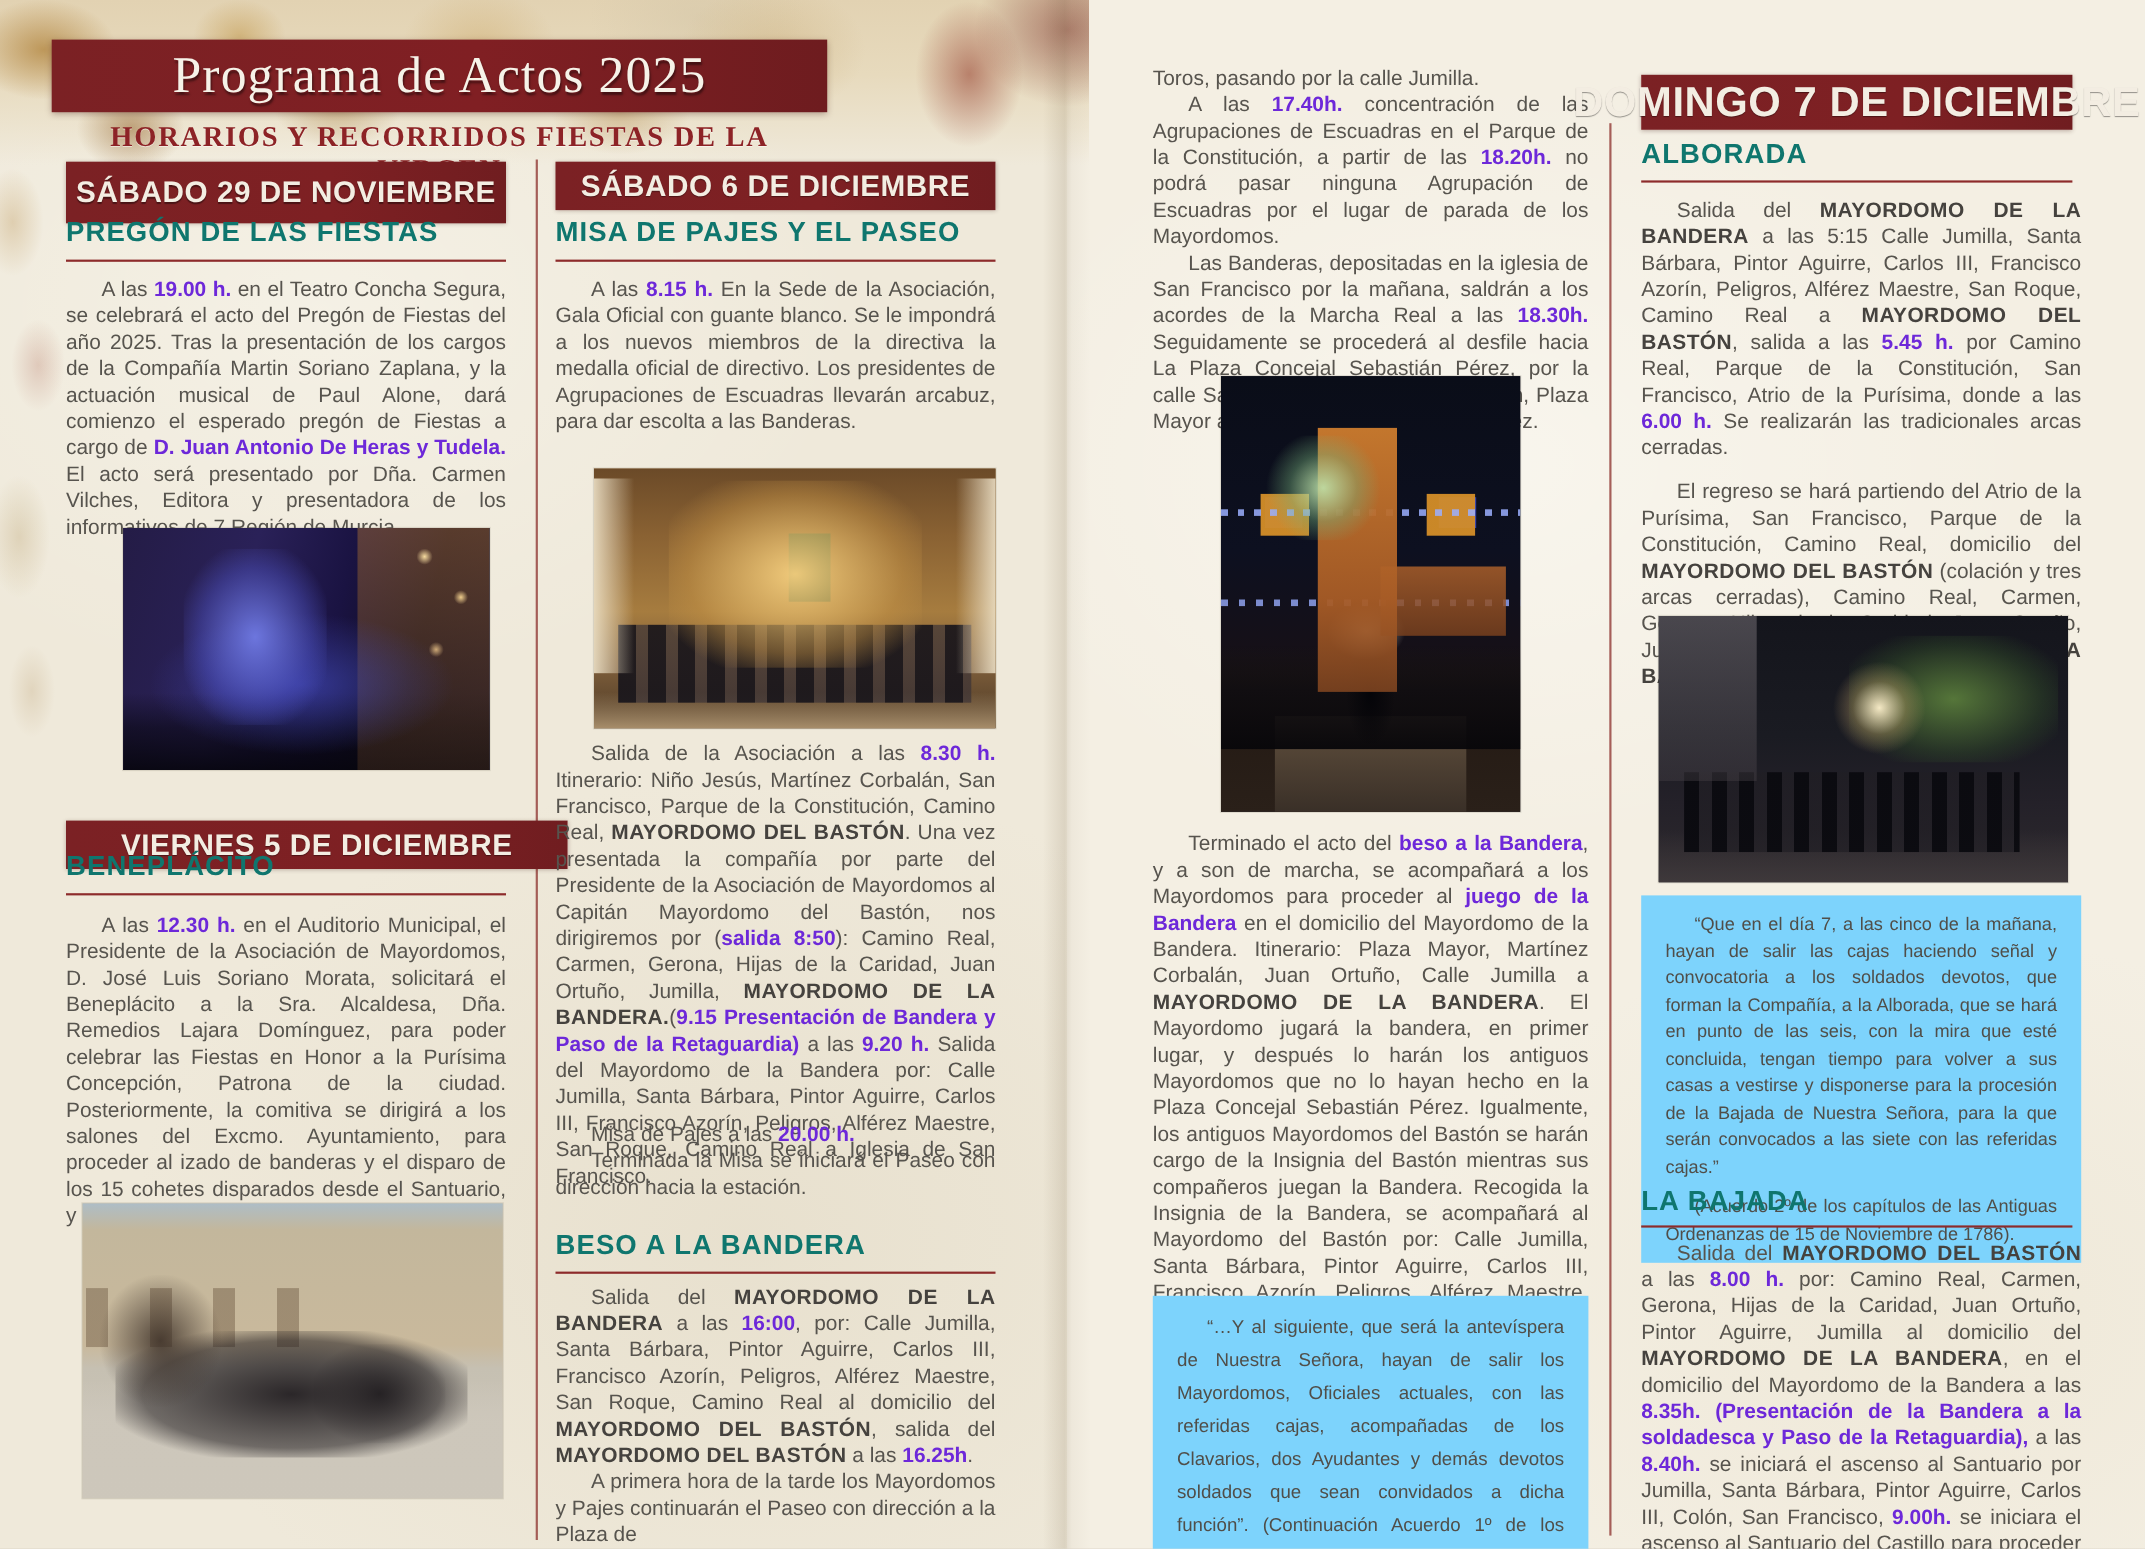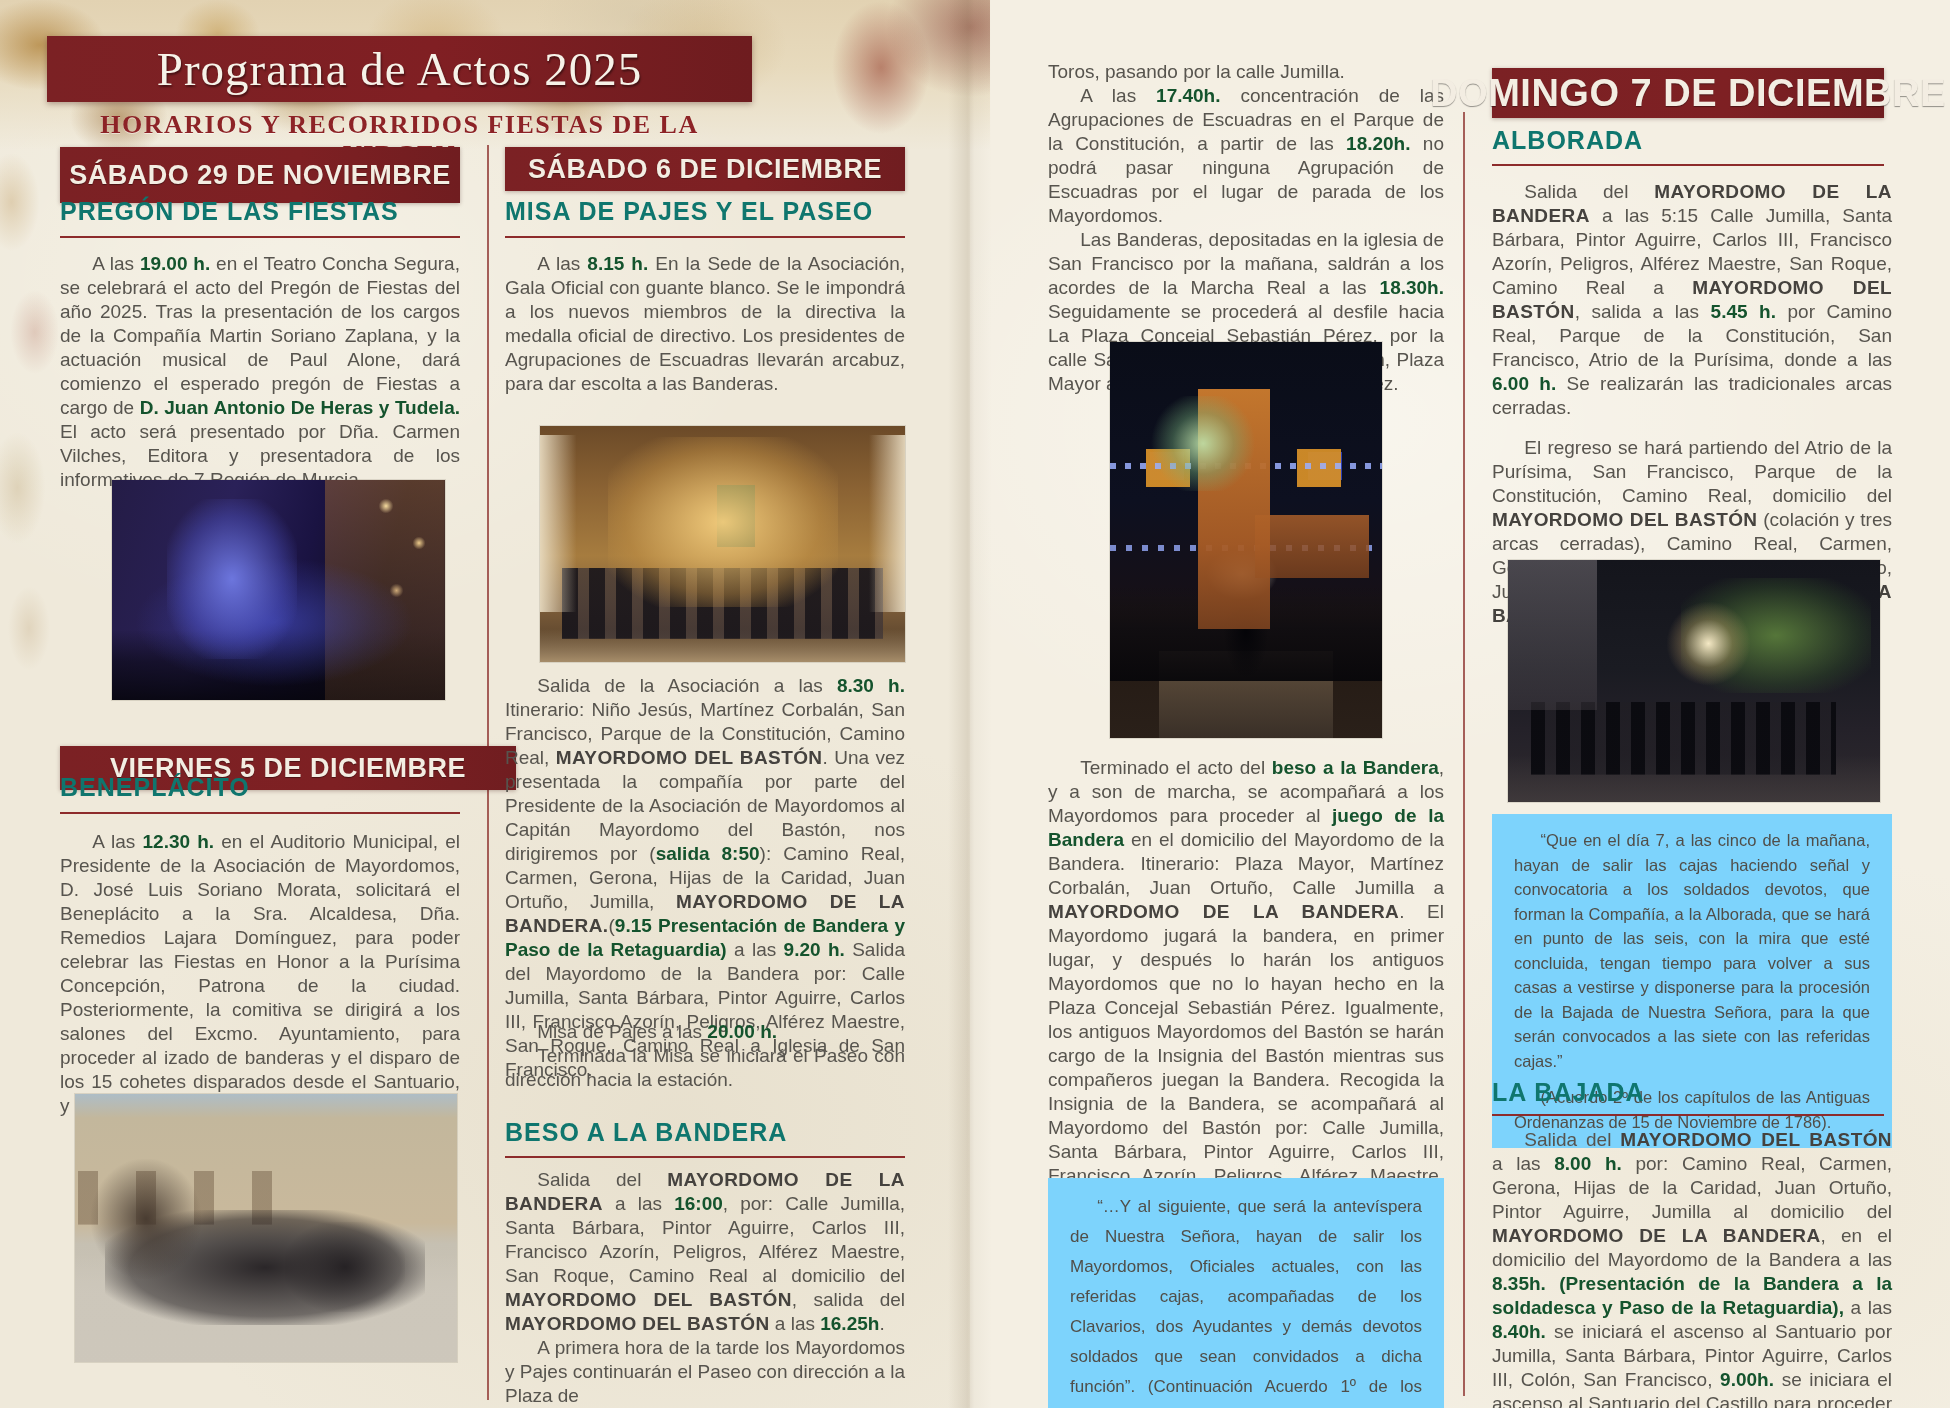--- a/index.html
+++ b/index.html
@@ -50,21 +50,21 @@
   
   .datebar{position:absolute;background:linear-gradient(90deg,#7b2124,#7e2023 60%,#701d20);
     display:flex;align-items:center;justify-content:center;box-shadow:0 1px 4px rgba(60,20,15,.3);}
   .datebar span{color:#f3ede2;font-weight:700;font-size:27px;letter-spacing:.5px;
     text-shadow:0 1px 1px rgba(0,0,0,.4);white-space:nowrap;}
   .subhead{position:absolute;font-weight:700;font-size:25px;color:#0f766e;letter-spacing:1px;}
   .rule{position:absolute;height:0;border-top:2px solid #8d2b2b;}
   .txt{position:absolute;font-size:19px;line-height:24px;text-align:justify;color:#57544e;}
   .txt p{margin:0;text-indent:1.7em;}
   .txt p.noind{text-indent:0;}
-  .rt-b{font-weight:700;color:#14532d;}
+  .rt-b{font-weight:700;color:#6d28d9;}
   .rt-c{font-weight:700;color:#45423e;letter-spacing:.4px;}
   .quote-block{position:absolute;background:#7dd3fc;color:#504e49;text-align:justify;}
   .quote-block p{margin:0;text-indent:1.6em;}
   .vline{position:absolute;width:2px;background:#96443f;opacity:.85;}
   .photo{position:absolute;background-repeat:no-repeat;box-shadow:0 0 0 1px rgba(90,80,60,.15);}
   
   .ph-theater{background-color:#16112a;background-image:
       radial-gradient(ellipse at 50% 50%, rgba(112,122,228,.95), rgba(82,88,205,.4) 55%, transparent 78%),
       radial-gradient(ellipse at 50% 50%, rgba(70,80,200,.6), transparent 70%),
       radial-gradient(circle, rgba(255,228,165,.95), transparent 65%),

